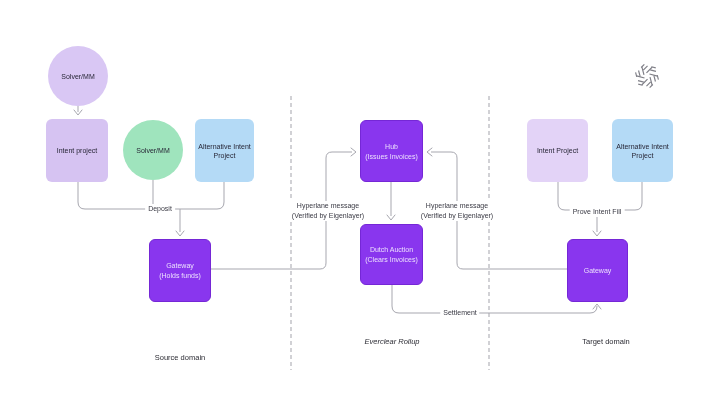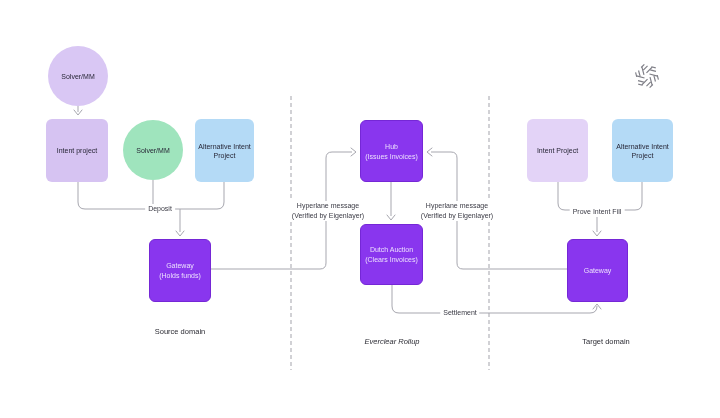--- a/index.html
+++ b/index.html
@@ -130,21 +130,21 @@
 
   <div class="edge-label" style="left:457px;top:211px;">
     <div>Hyperlane message</div>
     <div>(Verified by Eigenlayer)</div>
   </div>
 
   <span class="edge-label" style="left:597px;top:212px;">Prove Intent Fill</span>
 
   <span class="edge-label" style="left:460px;top:313px;">Settlement</span>
 
-  <span class="region-label" style="left:180px;top:331px;text-align:right;">Source domain</span>
+  <span class="region-label" style="left:180px;top:357px;text-align:right;">Source domain</span>
   <span class="region-label" style="left:392px;top:341px;font-style:italic;">Everclear Rollup</span>
   <span class="region-label" style="left:598px;top:341px;margin-left:8px;">Target domain</span>
 
   <svg class="logo" viewBox="0 0 34 34">
     <g stroke="#7f7f87" stroke-width="1.1" fill="none">
       <g>
         <path d="M13.5,11.5 L17.5,7.5 M16.5,14 L22,8.5 M11.5,9 L14.5,6"></path>
       </g>
       <g transform="rotate(60,17,17)">
         <path d="M13.5,11.5 L17.5,7.5 M16.5,14 L22,8.5 M11.5,9 L14.5,6"></path>

